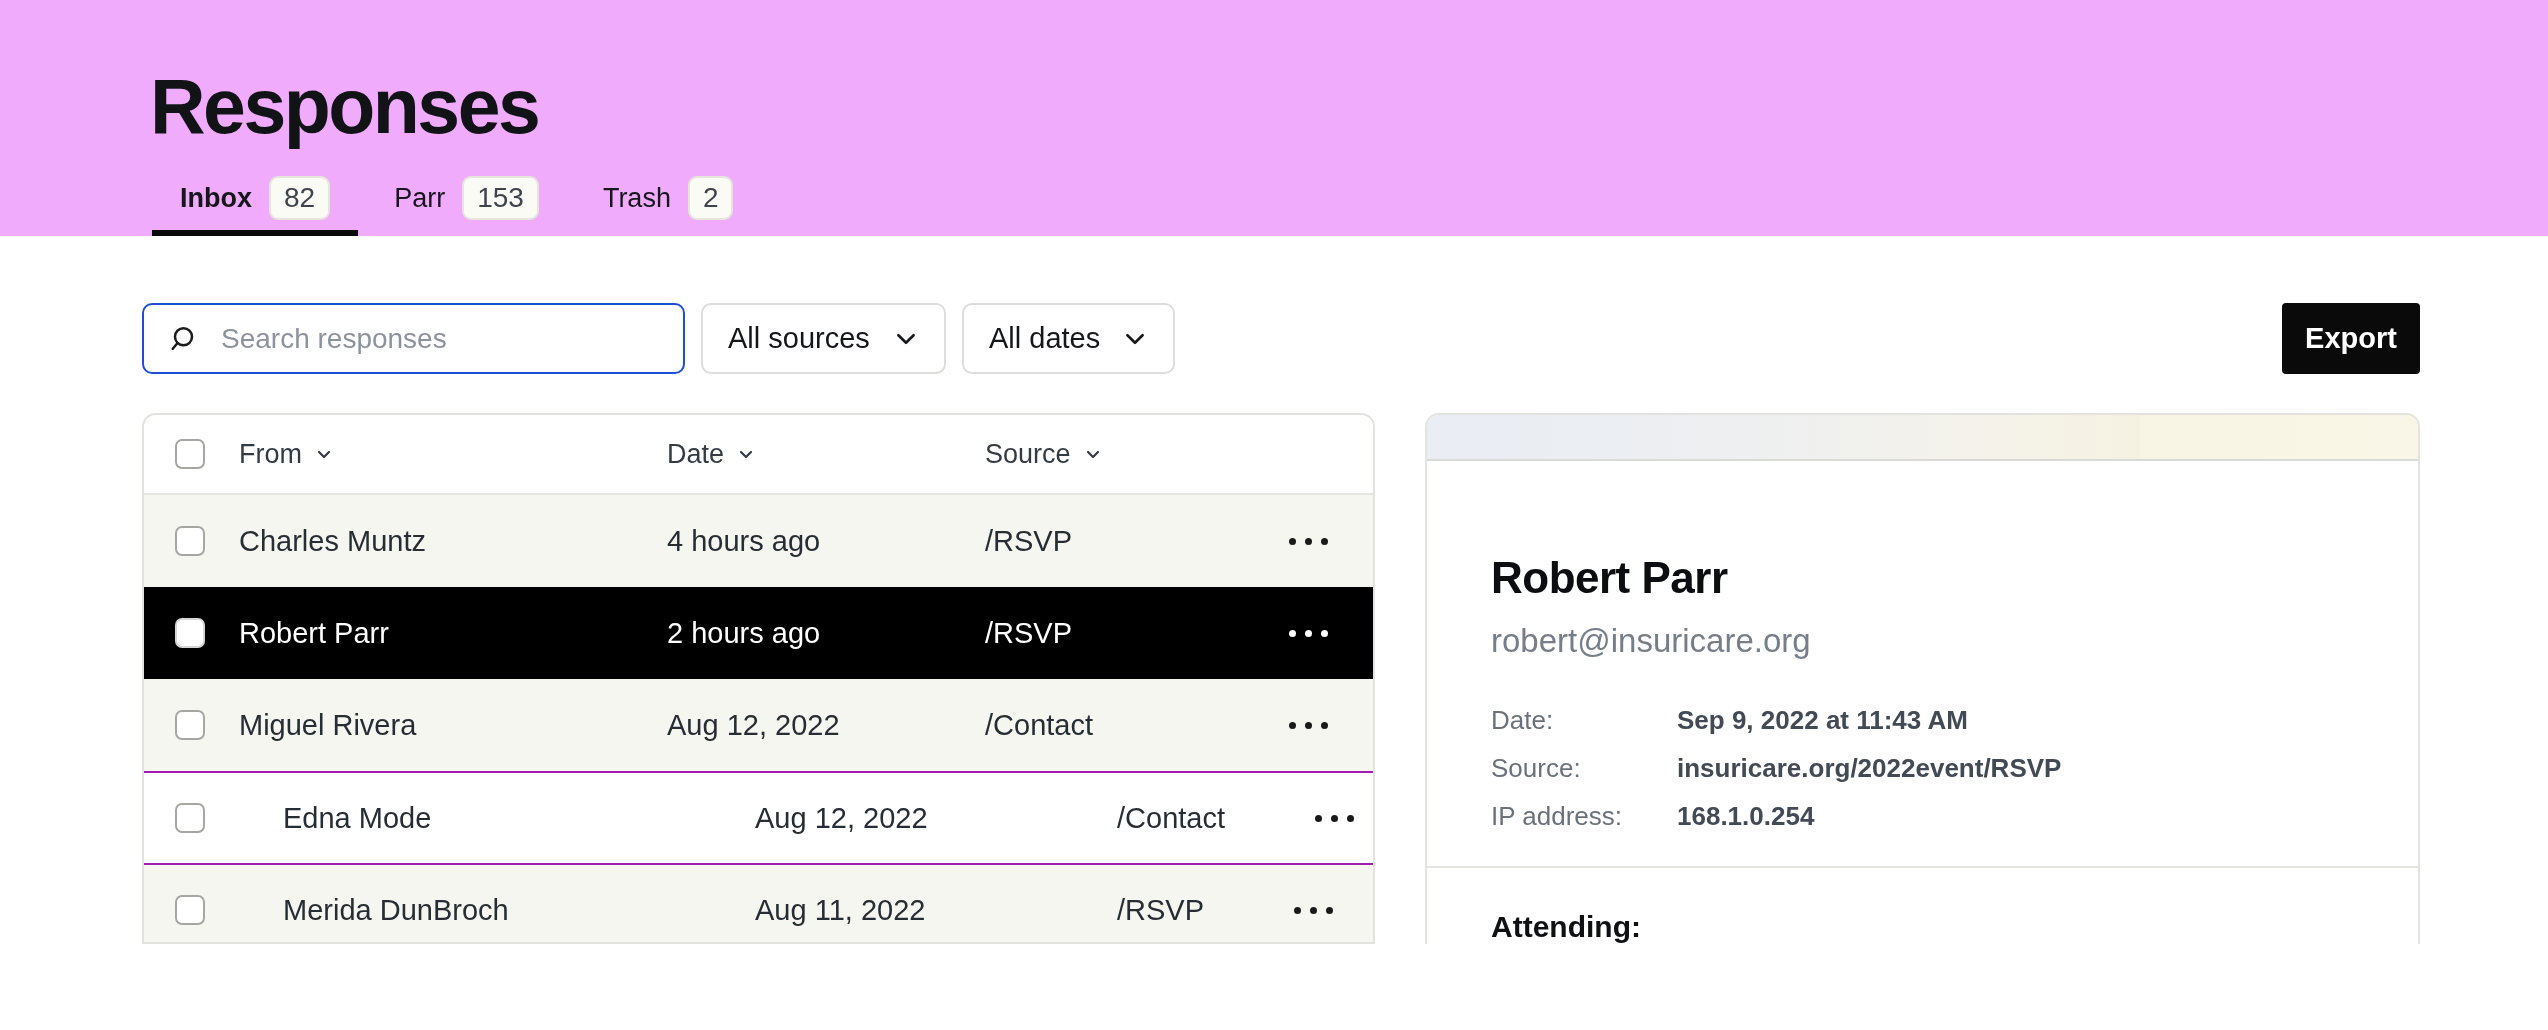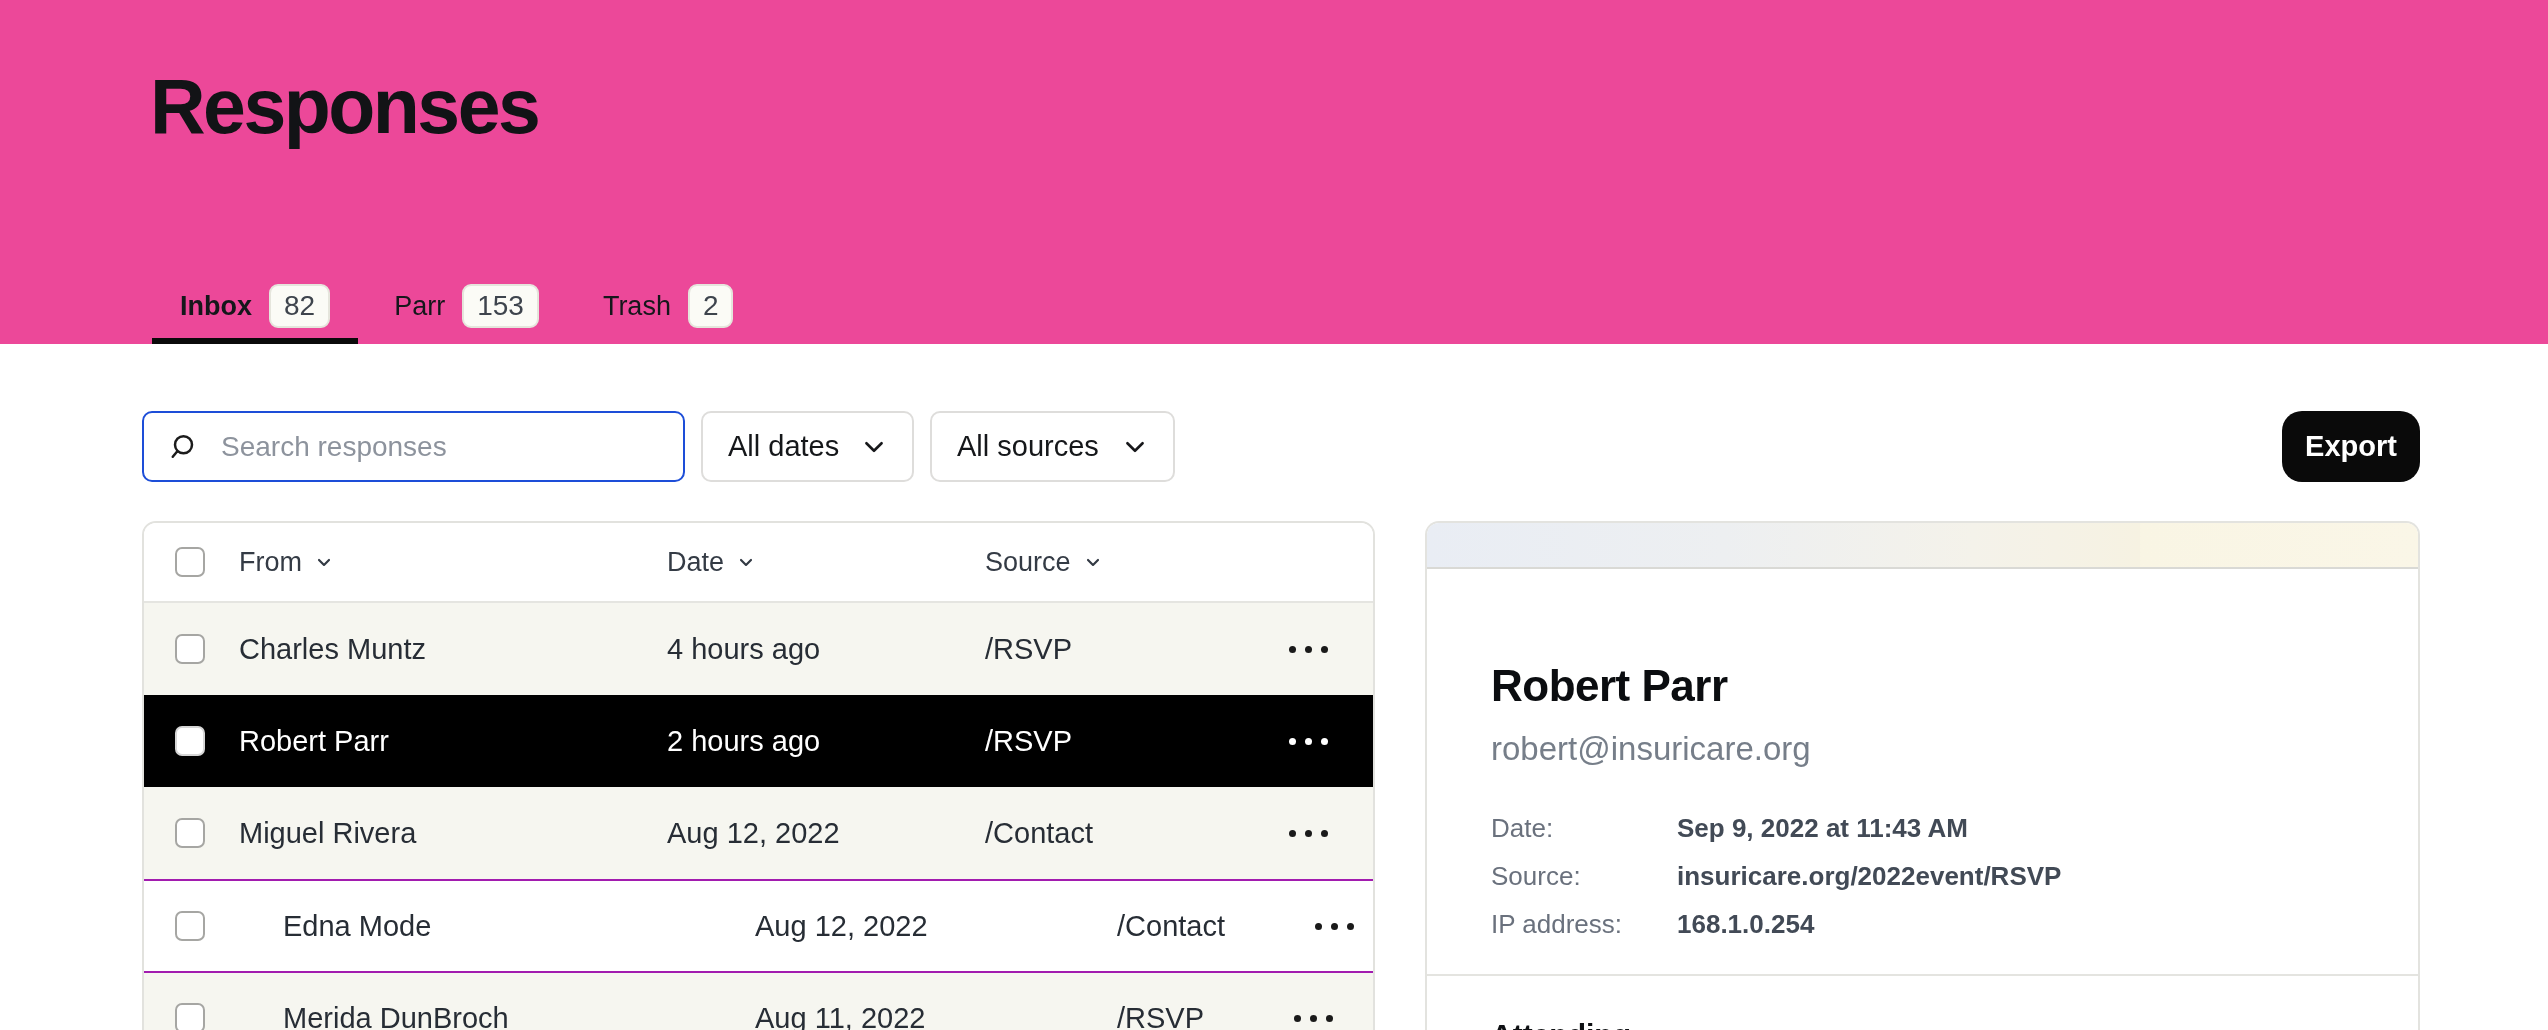--- a/index.html
+++ b/index.html
@@ -5,21 +5,21 @@
   * { box-sizing: border-box; }
   html, body { margin: 0; padding: 0; }
   body {
     width: 2548px; height: 1030px; overflow: hidden;
     background: #ffffff;
     font-family: "Liberation Sans", sans-serif;
     -webkit-font-smoothing: antialiased;
   }
 
   
-  .hero { position: relative; height: 344px; background: #ec4899; padding-left: 29px; }
+  .hero { position: relative; height: 236px; background: #f0abfc; padding-left: 29px; }
   .page-title {
     position: absolute; left: 150px; top: 62px; margin: 0;
     font-size: 77px; font-weight: 800; letter-spacing: -2.5px; color: #121316;
   }
   .tabs {
     position: absolute; left: 152px; bottom: 0;
     display: flex; align-items: stretch; height: 70px;
   }
   .tab {
     display: flex; align-items: center; gap: 17px;
@@ -54,21 +54,21 @@
   .select-btn {
     height: 71px; background: #fff;
     border: 2px solid #dedddb; border-radius: 10px;
     display: flex; align-items: center; justify-content: space-between;
     padding: 0 25px; font-size: 29px; color: #15171a; cursor: default;
   }
   .select-dates { width: 213px; }
   .select-sources { width: 245px; }
   .toolbar-spacer { flex: 1; }
   .export-btn {
-    width: 138px; height: 71px; border: none; border-radius: 20px;
+    width: 138px; height: 71px; border: none; border-radius: 4px;
     background: #0a0a0a; color: #ffffff;
     font-family: "Liberation Sans", sans-serif;
     font-size: 29px; font-weight: bold;
     display: flex; align-items: center; justify-content: center; cursor: default;
   }
 
   
   .main { display: flex; gap: 50px; margin: 39px 128px 0 142px; align-items: center; }
 
   
@@ -157,31 +157,31 @@
   <div class="search-box">
     <span class="icon">
       <svg width="30" height="30" viewBox="0 0 24 24" fill="none" stroke="#1b1b1b" stroke-width="2" stroke-linecap="round">
         <circle cx="13.2" cy="10.2" r="6.8"></circle>
         <line x1="8.1" y1="15.6" x2="4.6" y2="19.8"></line>
       </svg>
     </span>
     <input type="text" placeholder="Search responses" style="">
   </div>
 
-  <div class="select-btn select-dates">
-    <span>All dates</span>
+  <div class="select-btn select-sources">
+    <span>All sources</span>
     <span class="icon">
       <svg width="26" height="26" viewBox="0 0 24 24" fill="none" stroke="#17181b" stroke-width="2.4" stroke-linecap="round" stroke-linejoin="round">
         <polyline points="5,8.5 12,15.5 19,8.5"></polyline>
       </svg>
     </span>
   </div>
 
-  <div class="select-btn select-sources">
-    <span>All sources</span>
+  <div class="select-btn select-dates">
+    <span>All dates</span>
     <span class="icon">
       <svg width="26" height="26" viewBox="0 0 24 24" fill="none" stroke="#17181b" stroke-width="2.4" stroke-linecap="round" stroke-linejoin="round">
         <polyline points="5,8.5 12,15.5 19,8.5"></polyline>
       </svg>
     </span>
   </div>
 
   <div class="toolbar-spacer"></div>
 
   <button class="export-btn">Export</button>

